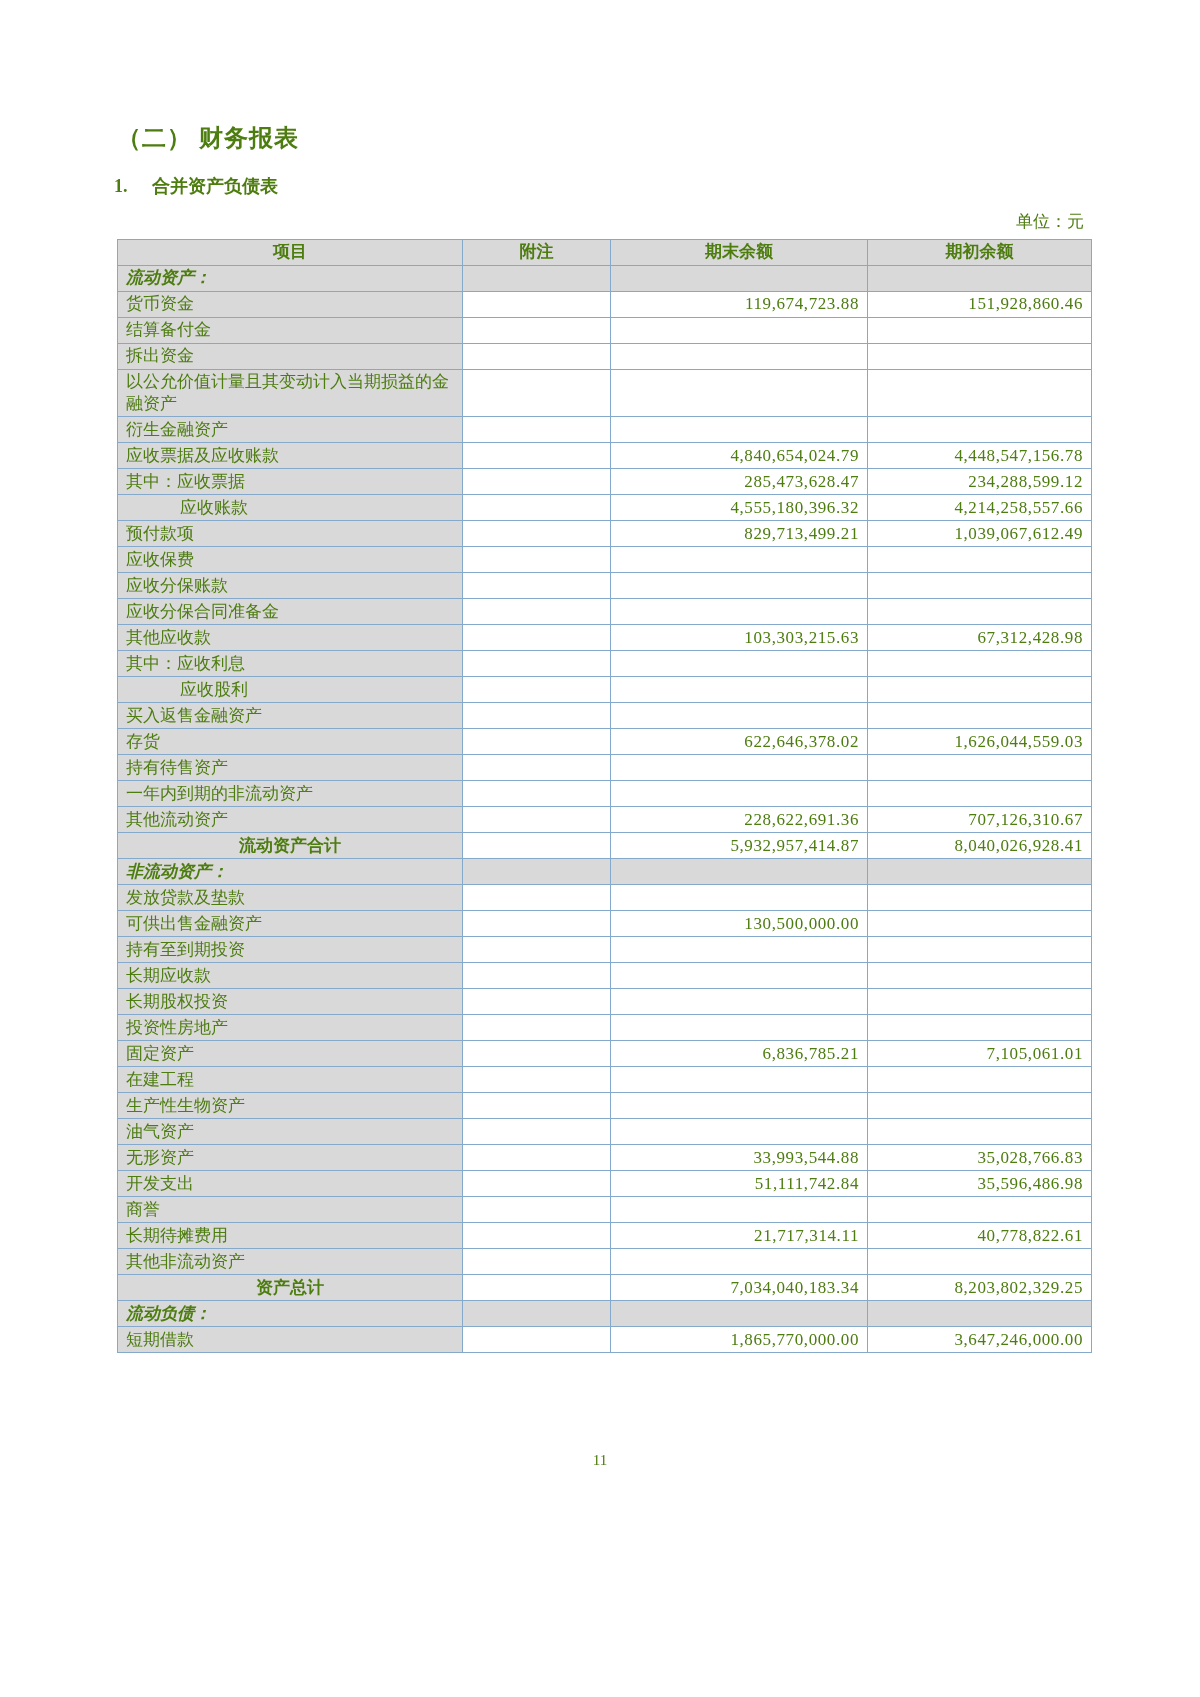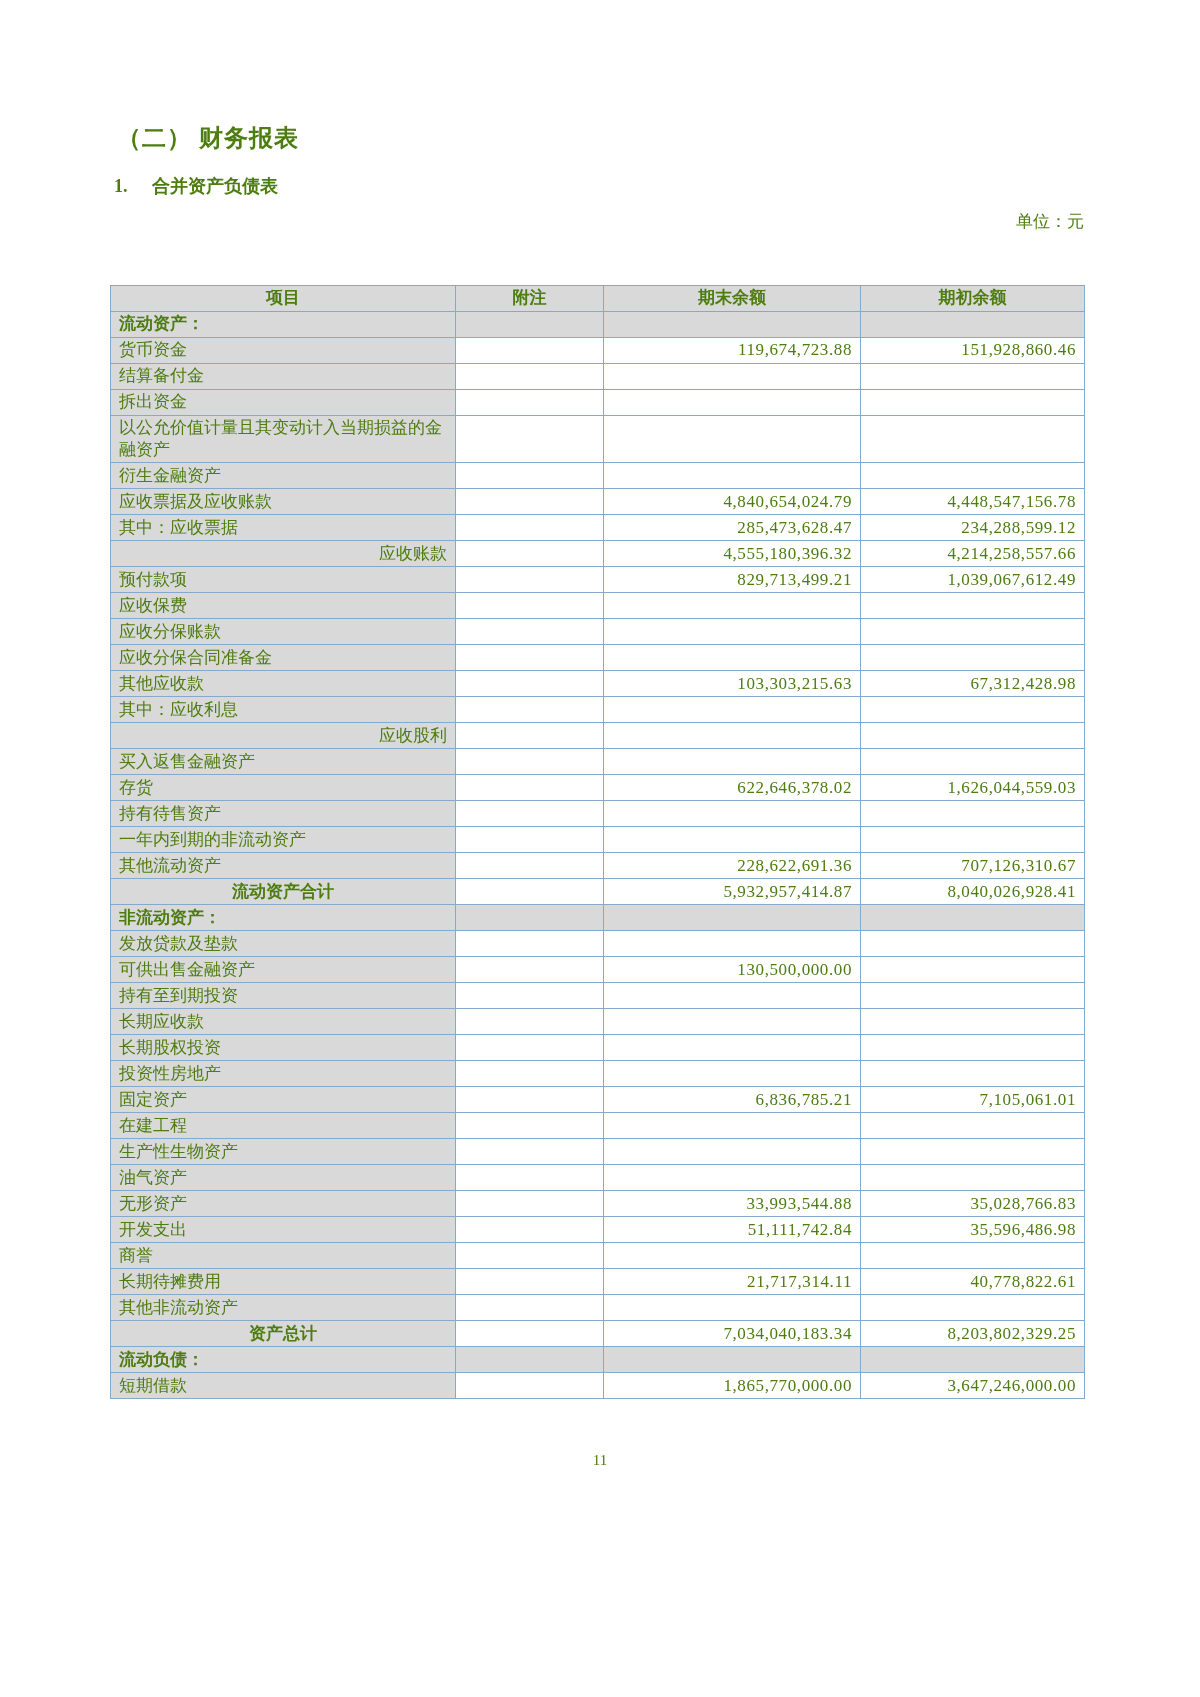--- a/index.html
+++ b/index.html
@@ -20,25 +20,24 @@
     position:absolute; left:114px; top:174px;
     font-size:18px; font-weight:bold;
     display:flex; align-items:baseline;
   }
   .subsection .num { width:38px; font-weight:bold; }
   .unit-label {
     position:absolute; right:116px; top:210px;
     font-size:17px;
   }
   table.balance {
-    position:absolute; left:110px; top:239px;
+    position:absolute; left:117px; top:239px;
     width:974px;
     border-collapse:collapse; table-layout:fixed;
     font-size:17px;
-    margin-top:46px;
   }
   col.c-item  { width:345px; }
   col.c-note  { width:148px; }
   col.c-end   { width:257px; }
   col.c-begin { width:224px; }
   th, td {
     border:1px solid #84a9cb;
     height:26px;
     padding:1px 8px;
     line-height:1.3;
@@ -51,23 +50,23 @@
     text-align:center;
     font-size:17px;
   }
   td.c-label { background:#d9d9d9; text-align:left; }
   td.c-note  { background:#ffffff; }
   td.c-end, td.c-begin {
     background:#ffffff; text-align:right;
     letter-spacing:0.6px;
     font-variant-numeric:tabular-nums;
   }
-  tr.section td { background:#d9d9d9; font-weight:bold; }
+  tr.section td { background:#d9d9d9; font-weight:bold;font-style:italic; }
   tr.total td.c-label { font-weight:bold; text-align:center;padding-left:8px; }
-  tr.item-indent td.c-label { padding-left:32px;text-align:right; }
+  tr.item-indent td.c-label { padding-left:62px; }
   .page-number {
     position:absolute; left:0; right:0; top:1452px;
     text-align:center; font-size:15px;
   }
 </style>
 </head>
 <body>
 
 <div class="page">
 

